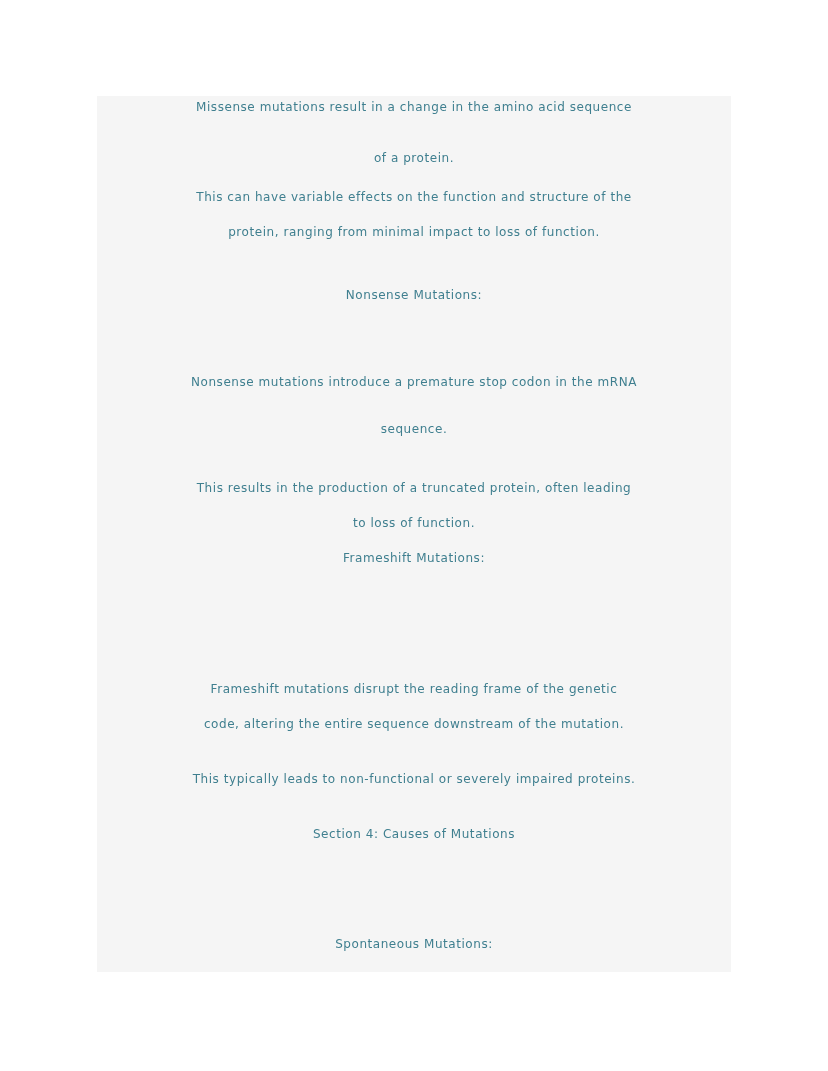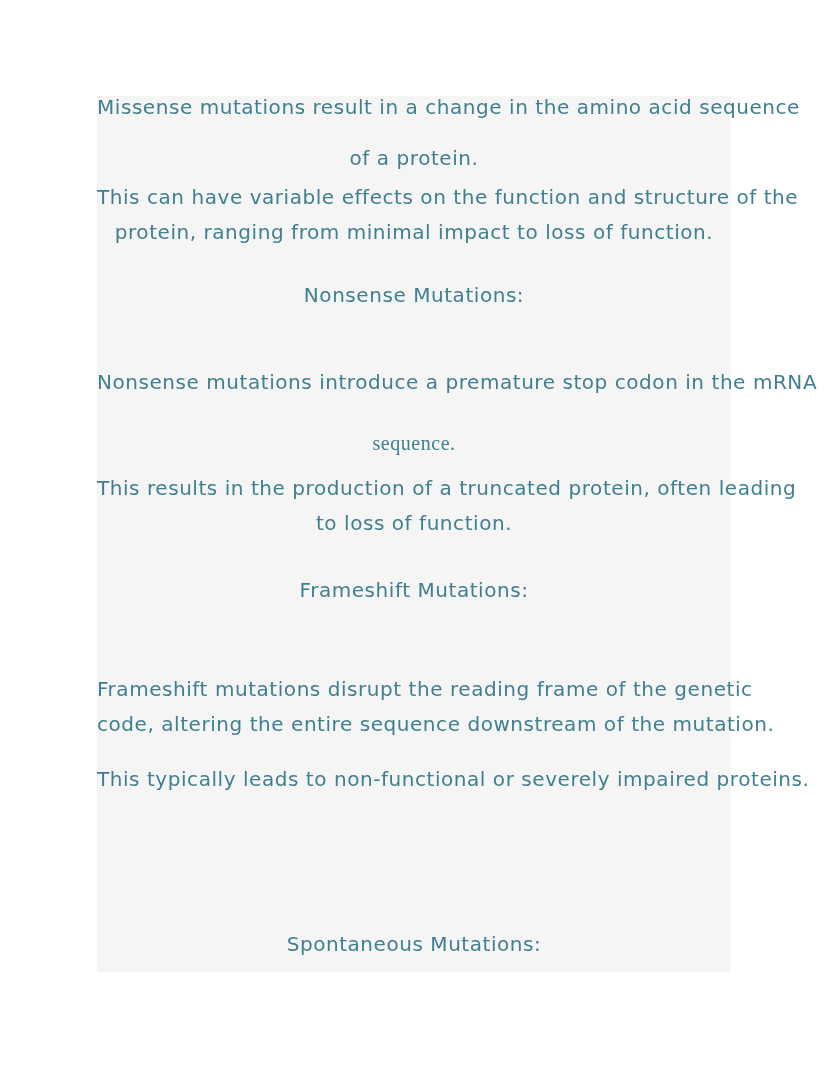--- a/index.html
+++ b/index.html
@@ -29,50 +29,51 @@
       width: 634px;
       height: 876px;
       background: #f5f5f5;
     }
     .line {
       position: absolute;
       left: 0;
       width: 634px;
       text-align: center;
       color: #3f7f8f;
-      font-size: 20px;
+      font-size: 12px;
       letter-spacing: 0.55px;
       white-space: nowrap;
       line-height: 20px;
     }
   </style>
 </head>
 <body>
 
 <div class="page">
   <div class="panel">
 
     <div class="line" style="top:1px;">Missense mutations result in a change in the amino acid sequence</div>
     <div class="line" style="top:52px;">of a protein.</div>
 
     <div class="line" style="top:91px;">This can have variable effects on the function and structure of the</div>
     <div class="line" style="top:126px;">protein, ranging from minimal impact to loss of function.</div>
 
     <div class="line" style="top:181px;margin-top:8px;">Nonsense Mutations:</div>
 
     <div class="line" style="top:276px;">Nonsense mutations introduce a premature stop codon in the mRNA</div>
-    <div class="line" style="top:337px;font-family:Liberation Serif, serif;">sequence.</div>
+    <div class="line" style="top:323px;">sequence.</div>
 
     <div class="line" style="top:382px;">This results in the production of a truncated protein, often leading</div>
     <div class="line" style="top:417px;">to loss of function.</div>
 
-    <div class="line" style="top:484px;">Frameshift Mutations:</div>
+    <div class="line" style="top:452px;">Frameshift Mutations:</div>
 
     <div class="line" style="top:618px;">code, altering the entire sequence downstream of the mutation.</div>
     <div class="line" style="top:583px;">Frameshift mutations disrupt the reading frame of the genetic</div>
 
     <div class="line" style="top:673px;">This typically leads to non-functional or severely impaired proteins.</div>
 
+    <div class="line" style="top:728px;">Section 4: Causes of Mutations</div>
 
     <div class="line" style="top:838px;">Spontaneous Mutations:</div>
 
   </div>
 </div>
 
 </body></html>

